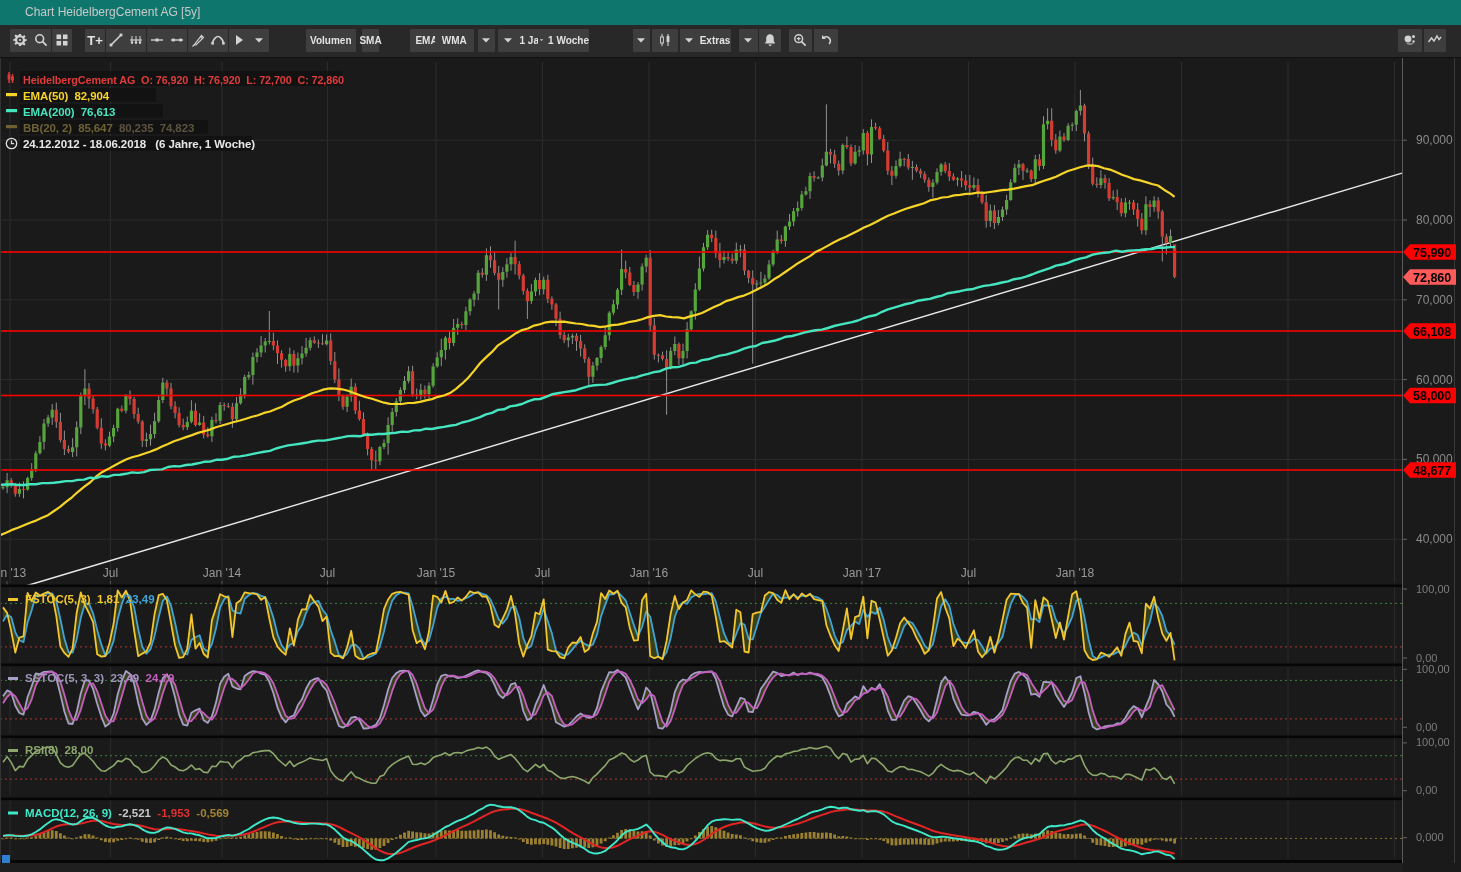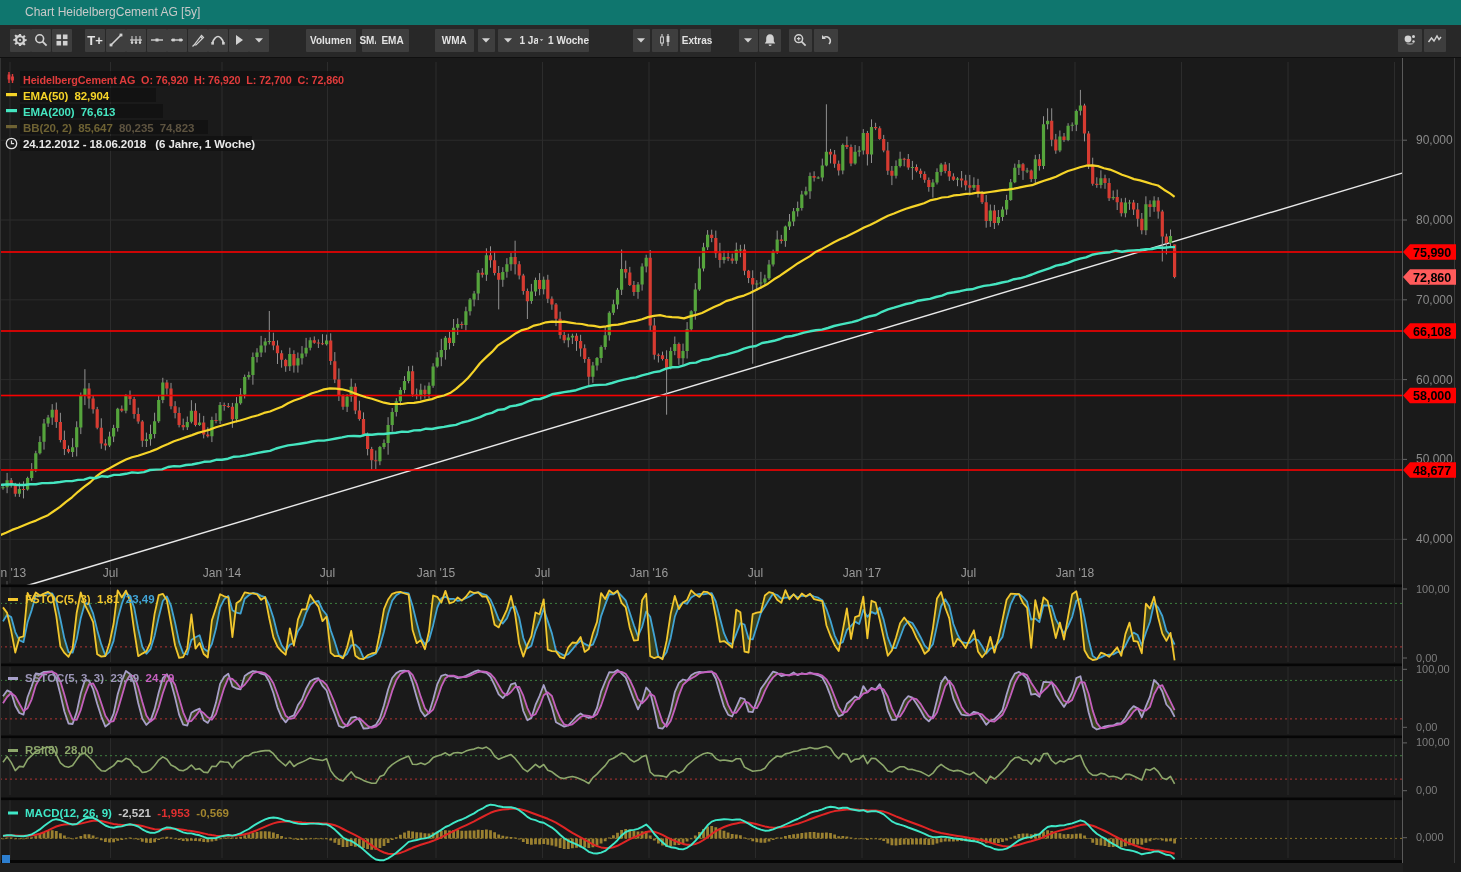--- a/index.html
+++ b/index.html
@@ -86,21 +86,21 @@
       <svg width="16" height="16" viewBox="0 0 16 16">
         <path d="M4 6.2l4 4.3 4-4.3z" fill="#d2d2d2"></path>
       </svg>
     </div>
     <div class="btn" style="left:305.5px;width:50.5px">
       <span class="bt">Volumen</span>
     </div>
     <div class="btn" style="left:362px;width:17px">
       <span class="bt">SMA</span>
     </div>
-    <div class="btn" style="left:376px;width:33px">
+    <div class="btn" style="left:410px;width:33px">
       <span class="bt">EMA</span>
     </div>
     <div class="btn" style="left:435px;width:38.5px">
       <span class="bt">WMA</span>
     </div>
     <div class="btn" style="left:477.5px;width:17.5px">
       <svg width="16" height="16" viewBox="0 0 16 16">
         <path d="M4 6.2l4 4.3 4-4.3z" fill="#d2d2d2"></path>
       </svg>
     </div>
@@ -121,21 +121,21 @@
         <path d="M4 6.2l4 4.3 4-4.3z" fill="#d2d2d2"></path>
       </svg>
     </div>
     <div class="btn" style="left:651.5px;width:26px">
       <svg width="16" height="16" viewBox="0 0 16 16">
         <path d="M5 2v12M11 2v12" stroke="#d2d2d2" stroke-width="1.1"></path>
         <rect x="3.6" y="5" width="2.8" height="6" fill="#3c3c3c" stroke="#d2d2d2"></rect>
         <rect x="9.6" y="4" width="2.8" height="6" fill="#d2d2d2"></rect>
       </svg>
     </div>
-    <div class="btn" style="left:680px;width:31px">
+    <div class="btn" style="left:680px;width:51px">
       <svg width="16" height="16" viewBox="0 0 16 16">
         <path d="M4 6.2l4 4.3 4-4.3z" fill="#d2d2d2"></path>
       </svg>
       <span class="bt">Extras</span>
     </div>
     <div class="btn" style="left:739px;width:18.5px">
       <svg width="16" height="16" viewBox="0 0 16 16">
         <path d="M4 6.2l4 4.3 4-4.3z" fill="#d2d2d2"></path>
       </svg>
     </div>

